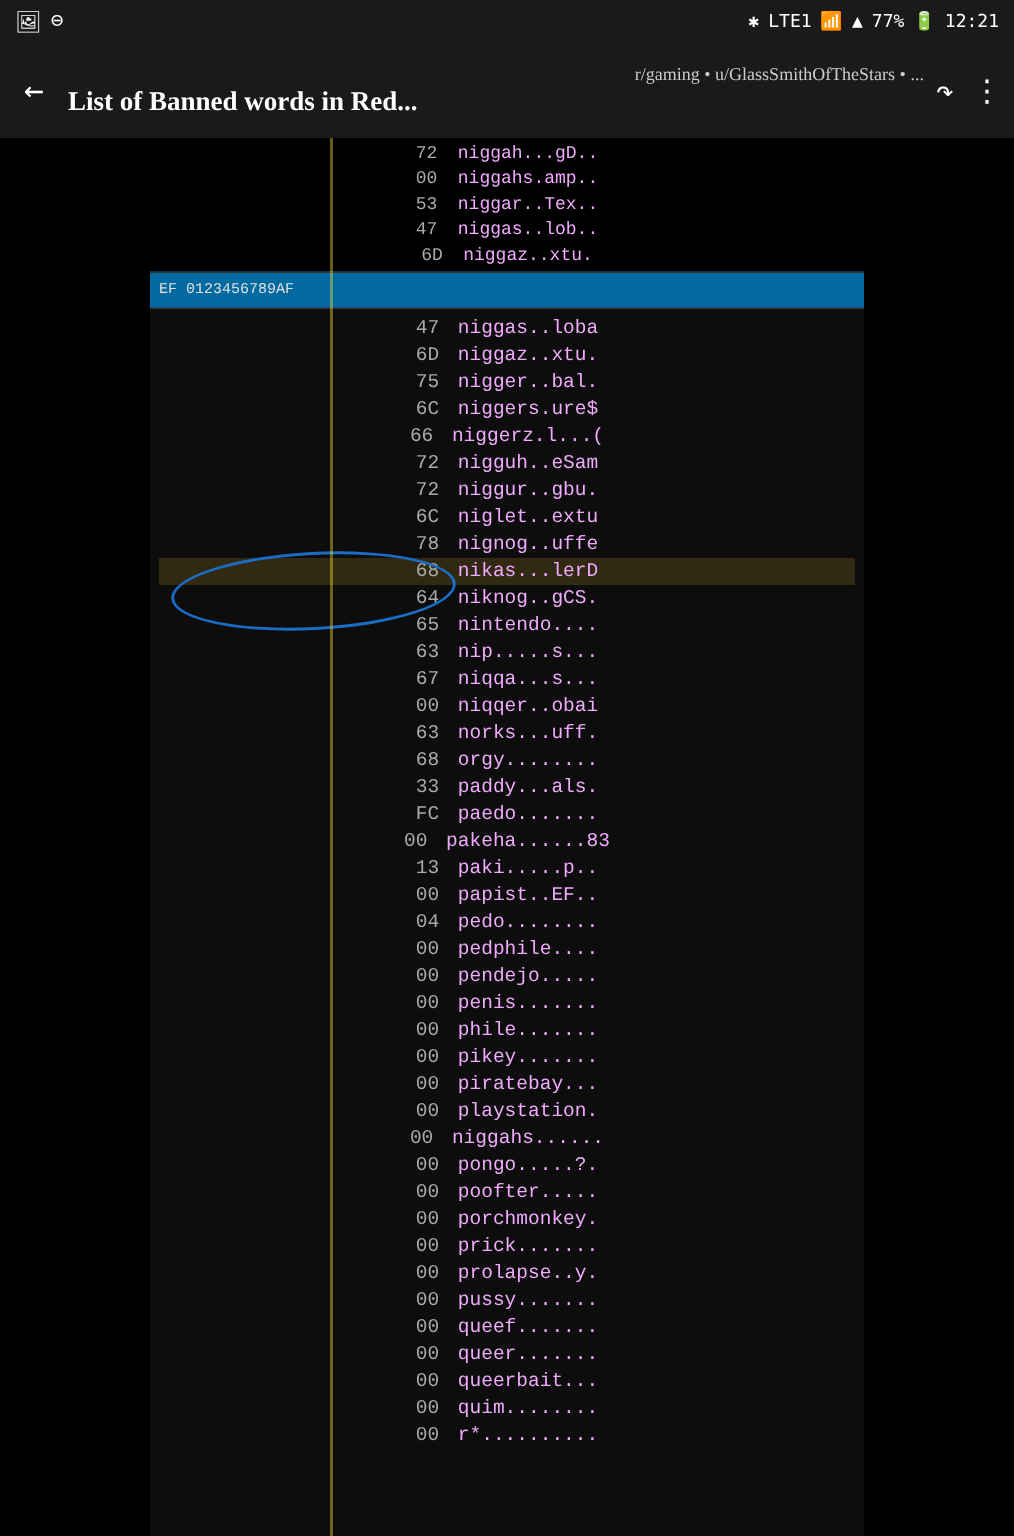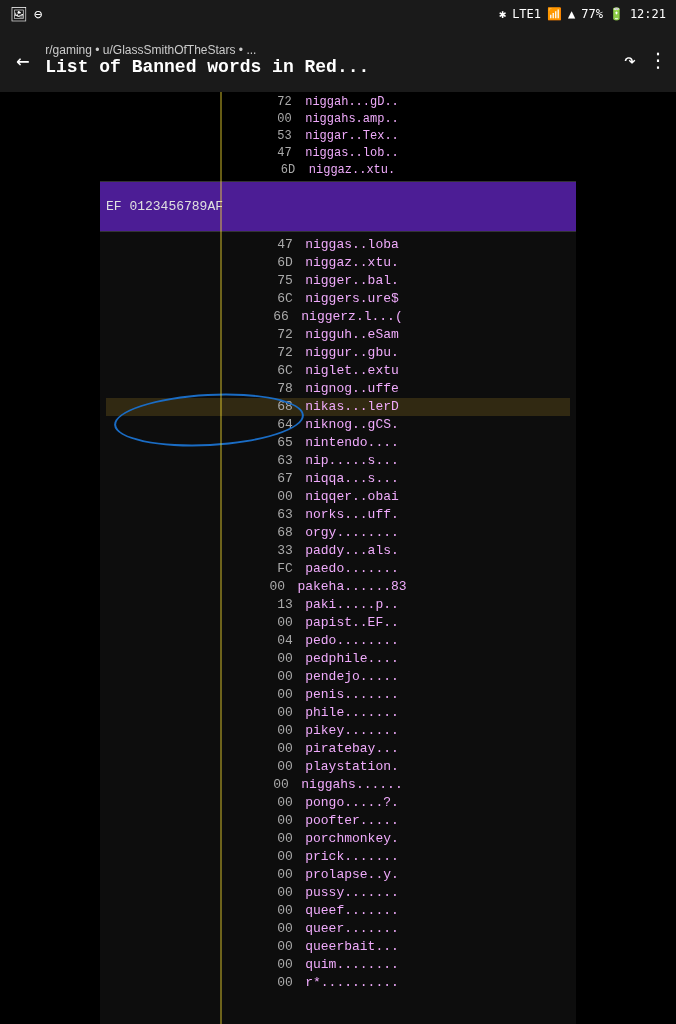--- a/index.html
+++ b/index.html
@@ -61,26 +61,27 @@
     }
     .nav-content {
       flex: 1;
       display: flex;
       flex-direction: column;
       justify-content: center;
     }
     .nav-subreddit {
       color: #ccc;
       font-size: 12px;
-      font-family: Liberation Sans, sans-serif;
+      font-family: Liberation Serif, serif;
+      text-align: right;
     }
     .nav-title {
       color: #fff;
       font-size: 18px;
-      font-family: Liberation Mono, monospace;
+      font-family: Liberation Serif, serif;
       font-weight: bold;
       white-space: nowrap;
       overflow: hidden;
       text-overflow: ellipsis;
     }
     .nav-actions {
       display: flex;
       align-items: center;
       gap: 12px;
     }
@@ -150,24 +151,24 @@
       color: #aaa;
       min-width: 28px;
       display: inline-block;
     }
     .code-line .word {
       color: #f0abfc;
     }
 
     
     .hex-header {
-      background: #4c1d95;
+      background: #0369a1;
       color: #e0e0e0;
-      font-size: 13px;
-      padding: 17px 6px;
+      font-size: 10px;
+      padding: 6px 6px;
       font-family: 'Courier New', monospace;
       border-top: 1px solid #333;
       border-bottom: 1px solid #333;
     }
 
     
     .circle-annotation {
       position: absolute;
       border: 2px solid #1a6cc4;
       border-radius: 50%;

